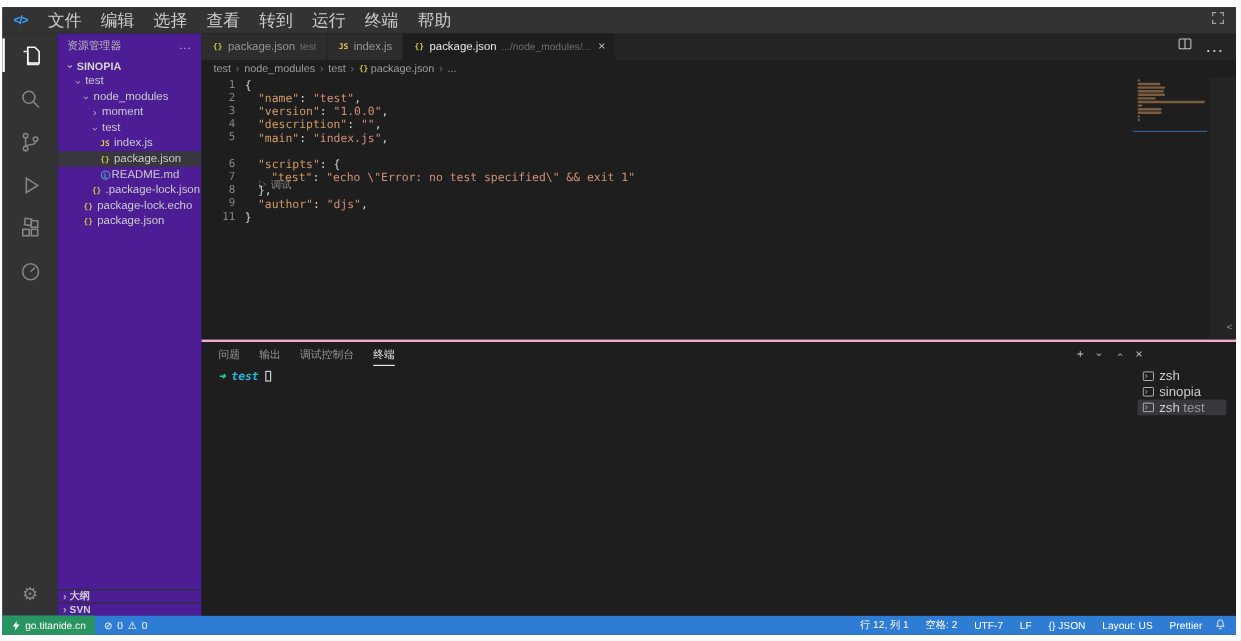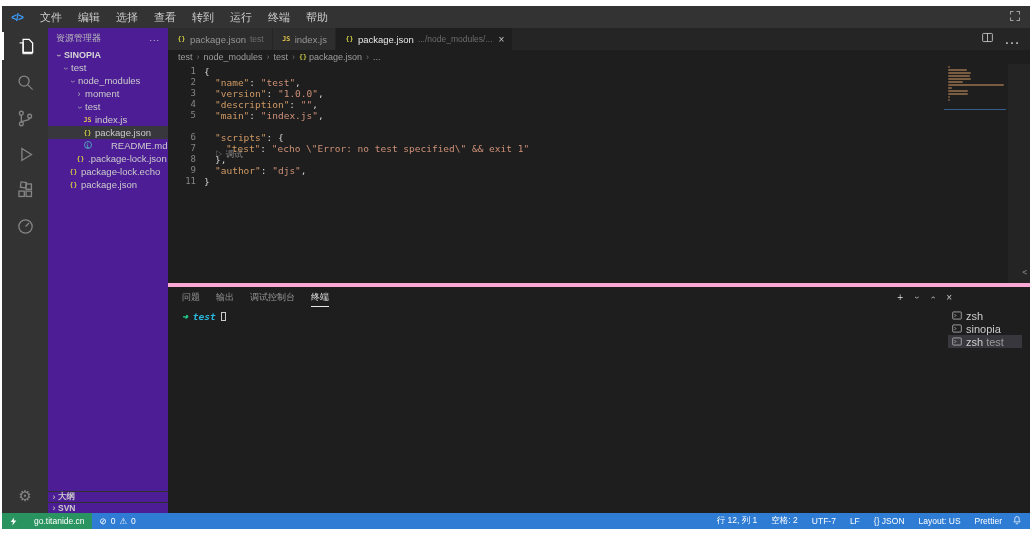--- a/index.html
+++ b/index.html
@@ -5,21 +5,21 @@
   * { margin:0; padding:0; box-sizing:border-box; }
   html,body { width:1034px; height:534px; background:#ffffff; overflow:hidden;
     font-family:"Liberation Sans", sans-serif; }
   #app { position:absolute; left:2px; top:6px; width:1028px; height:523px;
     background:#1e1e1e; display:flex; flex-direction:column; color:#cccccc; }
 
   
   .titlebar { height:22px; background:#333333; display:flex; align-items:center; flex:none; }
   .logo { width:30px; text-align:center; color:#3b9eff; font-weight:bold; font-size:10px; letter-spacing:-1px; }
   .menus { display:flex; }
-  .menu-item { font-size:11px; color:#cccccc; padding:0 8px; line-height:22px; cursor:default; }
+  .menu-item { font-size:14px; color:#cccccc; padding:0 8px; line-height:22px; cursor:default; }
   .titlebar-spacer { flex:1; }
   .expand-btn { width:30px; text-align:center; color:#a0a0a0; }
 
   
   .main { flex:1; display:flex; min-height:0; }
 
   
   .activitybar { width:46px; background:#333333; display:flex; flex-direction:column; align-items:stretch; flex:none; }
   .ab-item { height:36px; display:flex; align-items:center; justify-content:center; color:#858585; position:relative; }
   .ab-item.active { color:#ffffff; }
@@ -85,41 +85,41 @@
   .cur-box { position:absolute; left:34px; right:26px; top:0; bottom:0; border:1px solid #3a3a3a; }
 
   
   .minimap { position:absolute; right:24px; top:2px; width:58px; }
   .mm-bar { height:2px; margin-bottom:1px; background:#7a5c41; border-radius:1px; }
   .mm-underline { position:absolute; right:0; left:-4px; height:1px; background:#355d8c; }
   .scroll-strip { position:absolute; right:0; top:0; bottom:0; width:22px; background:rgba(121,121,121,0.08); }
   .h-scroll-arrow { position:absolute; right:3px; bottom:6px; color:#8a8a8a; font-size:8px; }
 
   
-  .panel { height:230px; border-top:4px solid #f9a8d4; display:flex; flex-direction:column; flex:none; background:#1e1e1e; position:relative; }
+  .panel { height:230px; border-top:2px solid #f9a8d4; display:flex; flex-direction:column; flex:none; background:#1e1e1e; position:relative; }
   .panel-header { height:20px; display:flex; align-items:center; padding-left:14px; flex:none; }
   .panel-tab { font-size:9px; color:#969696; margin-right:16px; padding:3px 0 2px; border-bottom:1px solid transparent; cursor:default; }
   .panel-tab.active { color:#e7e7e7; border-bottom-color:#e7e7e7; }
   .panel-toolbar { margin-left:auto; display:flex; align-items:center; gap:9px; padding-right:78px; color:#c5c5c5; font-size:10px; }
   .panel-toolbar .chev { color:#c5c5c5; }
   .panel-body { flex:1; display:flex; min-height:0; }
   .term-out { flex:1; padding:4px 0 0 14px; font-family:"DejaVu Sans Mono", monospace; font-size:9.5px;font-style:italic; }
   .prompt-arrow { color:#23d18b; font-weight:bold; }
   .prompt-cwd { color:#29b8db; font-weight:bold; margin-left:5px; }
   .term-cursor { display:inline-block; width:5px; height:9px; border:1px solid #cccccc; margin-left:5px; vertical-align:-1px; }
   .term-list { width:74px; flex:none; padding-top:2px; margin-right:8px; }
   .term-item { height:13px; display:flex; align-items:center; font-size:11px; color:#cccccc; padding-left:4px; white-space:nowrap; }
   .term-item.selected { background:#37373d; }
   .term-item svg { width:10px; height:9px; margin-right:4px; stroke:#cccccc; fill:none; stroke-width:1; flex:none; }
   .term-item .hint { color:#9a9a9a; margin-left:3px; }
 
   
   .statusbar { height:16px; background:#2e7cd4; display:flex; align-items:center; color:#ffffff;
     font-size:8.5px; flex:none; }
-  .sb-remote { background:#2a9460; height:100%; display:flex; align-items:center; padding:0 7px; gap:16px; }
+  .sb-remote { background:#2a9460; height:100%; display:flex; align-items:center; padding:0 7px; gap:3px; }
   .sb-remote svg { width:9px; height:11px; fill:#ffffff; }
   .sb-group { display:flex; align-items:center; gap:4px; padding:0 8px; }
   .sb-right { margin-left:auto; display:flex; align-items:center; gap:14px; padding-right:10px; }
   .sb-item { white-space:nowrap; }
   .bell svg { width:10px; height:10px; stroke:#ffffff; fill:none; stroke-width:1.2; }
 </style>
 </head>
 <body>
 
 <div id="app">
@@ -224,21 +224,21 @@
           <div class="tree-row" style="padding-left: 34px;">
             <span class="fi fi-js">JS</span>
             <span style="margin-left: 2px;">index.js</span>
           </div>
           <div class="tree-row selected" style="padding-left: 34px;">
             <span class="fi fi-json">{}</span>
             <span style="margin-left: 2px;">package.json</span>
           </div>
           <div class="tree-row" style="padding-left: 34px;">
             <span class="fi fi-info"><i>i</i></span>
-            <span style="margin-left: 18px;">README.md</span>
+            <span style="margin-left: 0;">README.md</span>
           </div>
           <div class="tree-row" style="padding-left: 27px;">
             <span class="fi fi-json">{}</span>
             <span style="margin-left: 2px;">.package-lock.json</span>
           </div>
           <div class="tree-row" style="padding-left: 20px;">
             <span class="fi fi-json">{}</span>
             <span style="margin-left: 2px;">package-lock.echo</span>
           </div>
           <div class="tree-row" style="padding-left: 20px;">

